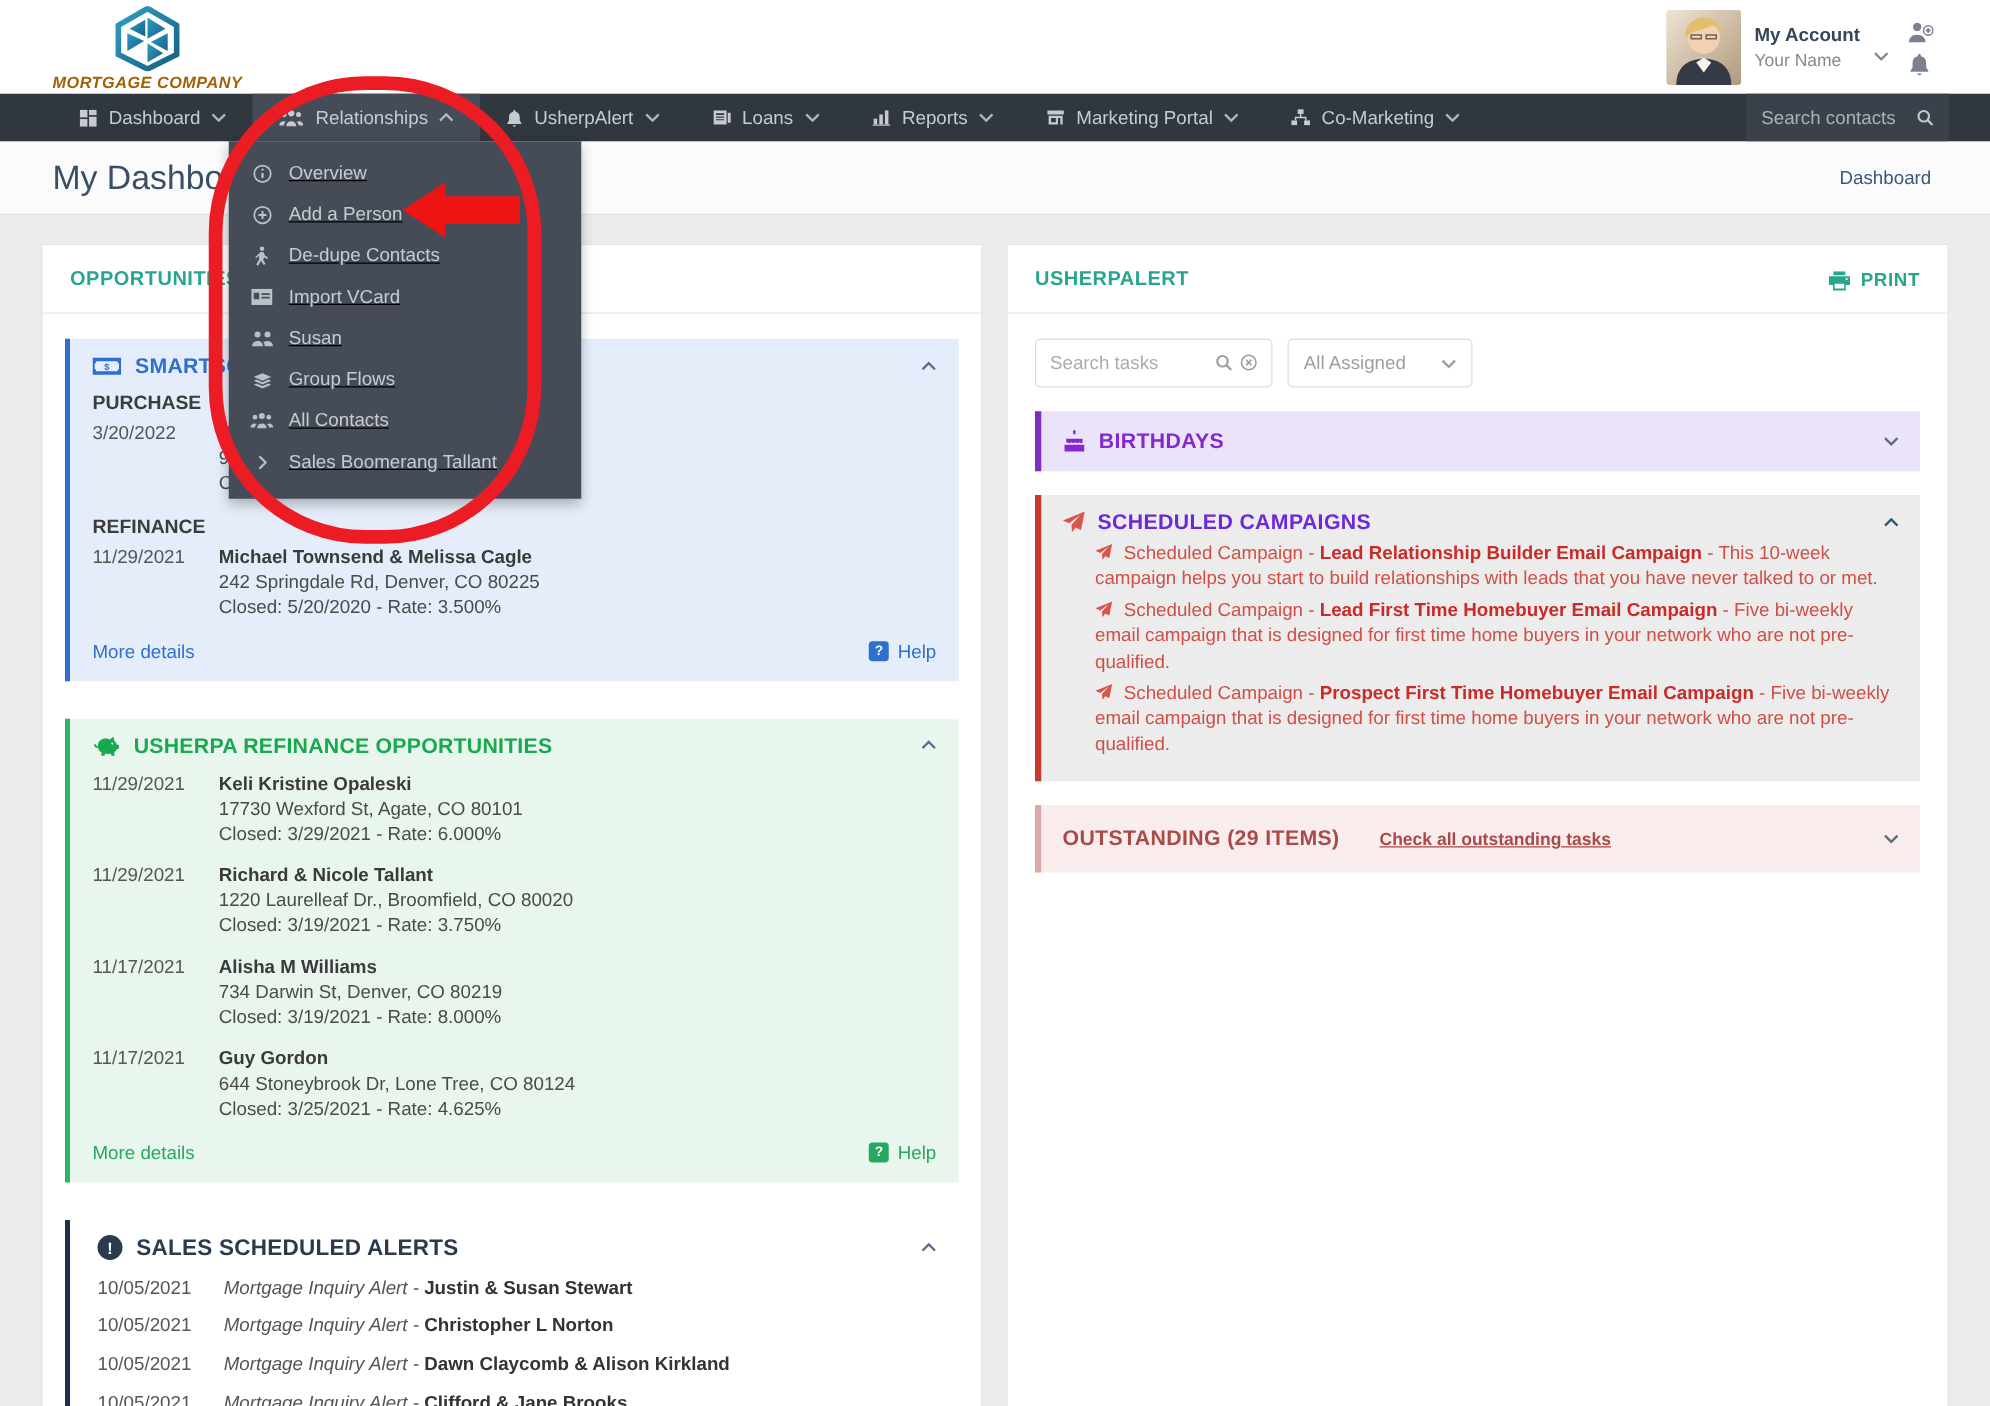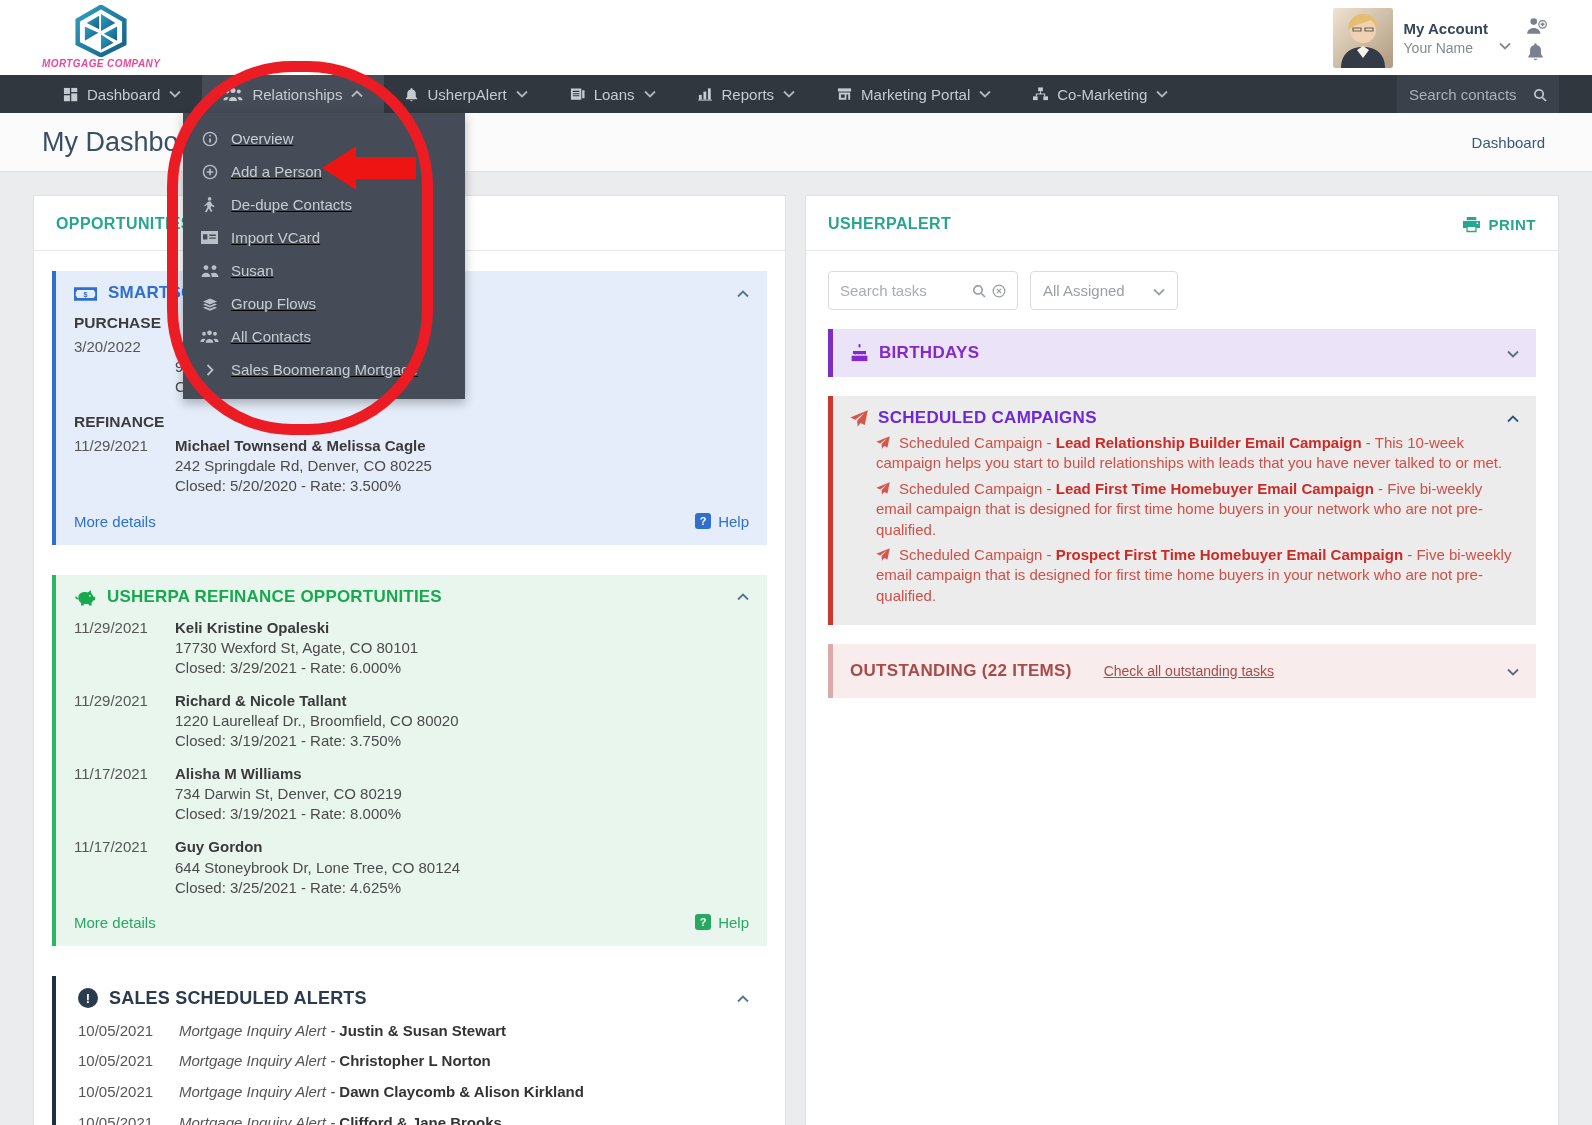--- a/index.html
+++ b/index.html
@@ -4,21 +4,21 @@
 <style>
   * { margin:0; padding:0; box-sizing:border-box; }
   html,body { width:1592px; height:1125px; }
   body { font-family:"Liberation Sans", sans-serif; background:#ebeced; overflow:hidden; }
   .app { position:relative; width:1592px; height:1125px; }
 
   
   .header { height:75px; background:#ffffff; position:relative; }
   .logo { position:absolute; left:42px; top:5px; text-align:center; }
   .logo svg { display:block; margin:0 auto; }
-  .logo-text { font-size:10px; font-weight:bold; font-style:italic; color:#ec4899; letter-spacing:.4px; margin-top:1px; white-space:nowrap; }
+  .logo-text { font-size:13px; font-weight:bold; font-style:italic; color:#a16207; letter-spacing:.4px; margin-top:1px; white-space:nowrap; }
   .account { position:absolute; right:44px; top:8px; display:flex; align-items:center; gap:11px; }
   .avatar { width:60px; height:60px; border-radius:3px; overflow:hidden; flex:none; }
   .acct-text { line-height:1.3; }
   .acct-title { font-size:15px; font-weight:bold; color:#36465a; }
   .acct-sub { font-size:14px; color:#828a91; }
   .acct-chev { color:#828a91; margin-top:14px; }
   .icon-col { display:flex; flex-direction:column; gap:7px; color:#79828c; margin-left:4px; }
   .icon-col .hicon { width:22px; height:18px; }
 
   
@@ -95,21 +95,21 @@
   .bday-ico { color:#8428cf; }
   .bar.camps { background:#ececec; border-color:#cb382e; padding-bottom:16px; }
   .camps-title { font-size:17px; font-weight:bold; color:#6d28d9; letter-spacing:.3px; }
   .camps-ico { color:#d8554c; }
   .camps .bar-chev { color:#2c5777; }
   .camp-entry { margin:5px 0 3px 26px; font-size:15px; color:#d04f46; line-height:1.36; }
   .camp-entry .cico { display:inline-block; width:15px; height:13px; margin-right:8px; color:#d8554c; position:relative; top:1px; }
   .camp-name { font-weight:bold; color:#cb2b27; }
   .bar.outs { background:#f8edec; border-color:#dcaba9; padding-top:17px; padding-bottom:17px; }
   .outs-title { font-size:17px; font-weight:bold; color:#a94a48; letter-spacing:.3px; }
-  .outs-link { font-size:14px; font-weight:normal; color:#a94a48; text-decoration:underline; margin-left:22px; cursor:pointer; }
+  .outs-link { font-size:14px; font-weight:bold; color:#a94a48; text-decoration:underline; margin-left:22px; cursor:pointer; }
 
   
   .dropdown { position:absolute; left:183px; top:113px; width:282px; background:#454c57; padding:9px 0 13px; box-shadow:0 4px 10px rgba(0,0,0,.28); z-index:40;text-decoration:underline; }
   .dd-item { display:flex; align-items:center; gap:12px; height:33px; padding:0 17px; color:#c6ccd2; font-size:15px; cursor:pointer; }
   .dd-item .dico { width:19px; display:flex; justify-content:center; align-items:center; color:#b9c0c7; flex:none; }
 
   
   .annot-circle { position:absolute; left:167px; top:61px; width:266px; height:374px; border:11px solid #ec1c24; border-radius:125px; z-index:60; pointer-events:none; }
   .annot-arrow { position:absolute; left:320px; top:144px; z-index:61; pointer-events:none; }
 
@@ -504,21 +504,21 @@
           </div>
           <div class="camp-entry">
             <span class="cico"><svg width="14" height="13" viewBox="0 0 17 16" fill="currentColor">
                   <path d="M16.8.2L.3 7l4.7 2.1 8.4-6.3-6.6 7.4.4 5.6 2.7-3.6 4.1 1.9z"></path>
                 </svg></span><span>Scheduled Campaign - </span><span class="camp-name">Prospect First Time Homebuyer Email Campaign</span><span> - Five bi-weekly email campaign that is designed for first time home buyers in your network who are not pre-qualified.</span>
           </div>
         </div>
 
         <div class="bar outs">
           <div class="bar-head">
-            <span class="outs-title">OUTSTANDING (22 ITEMS)</span>
+            <span class="outs-title">OUTSTANDING (29 ITEMS)</span>
             <span class="outs-link">Check all outstanding tasks</span>
             <span class="bar-chev inline-svg"><svg width="12" height="8" viewBox="0 0 12 8" fill="none" stroke="currentColor" stroke-width="1.8">
                   <path d="M1 1.5l5 5 5-5"></path>
                 </svg></span>
           </div>
         </div>
 
       </div>
     </div>
   </div>
@@ -593,21 +593,21 @@
           </svg>
         </span>
       <span>All Contacts</span>
     </div>
     <div class="dd-item">
       <span class="dico">
           <svg width="8" height="12" viewBox="0 0 8 12" fill="none" stroke="currentColor" stroke-width="1.8">
             <path d="M1.5 1l5 5-5 5"></path>
           </svg>
         </span>
-      <span>Sales Boomerang Mortgage</span>
+      <span>Sales Boomerang Tallant</span>
     </div>
   </div>
 
   <div class="annot-circle"></div>
   <svg class="annot-arrow" width="98" height="48" viewBox="0 0 98 48">
     <polygon points="2,24 36,2 36,13 96,13 96,35 36,35 36,46" fill="#ee1414"></polygon>
   </svg>
 
 </div>
 

